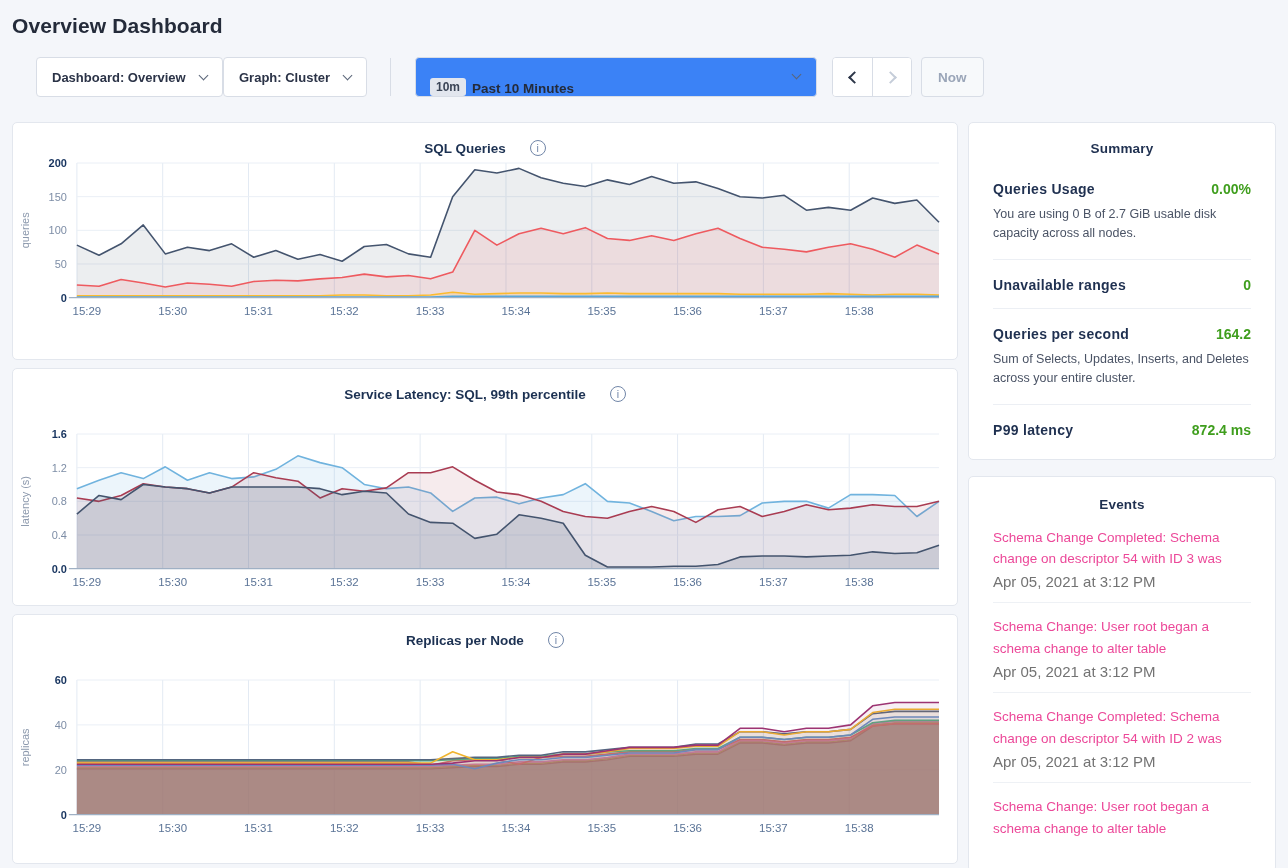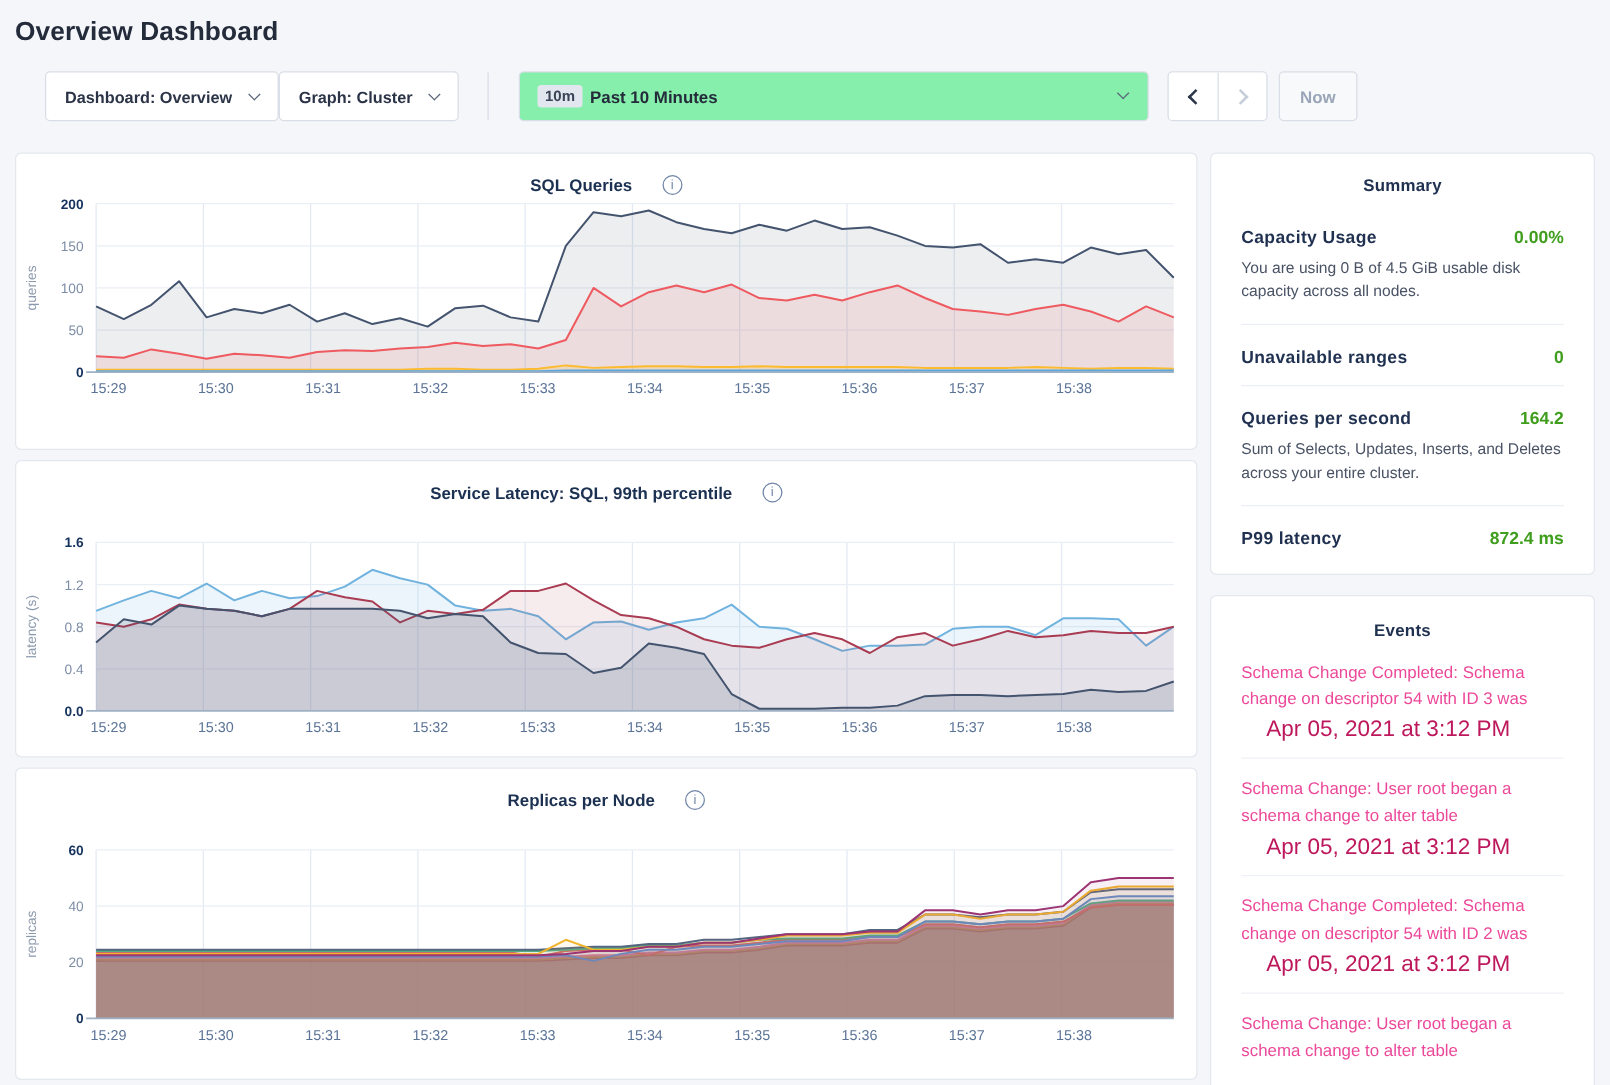--- a/index.html
+++ b/index.html
@@ -26,23 +26,23 @@
     font-family:inherit; font-size:13px; font-weight:700; color:#2b3347; cursor:pointer;
   }
   .chev {
     width:7px; height:7px; border-right:1.6px solid #5a6578; border-bottom:1.6px solid #5a6578;
     transform:rotate(45deg); display:inline-block; margin:-4px 0 0 11px;
   }
   .dd-graph { width:144px; justify-content:space-between; }
   .dd-dash  { width:187px; margin-left:24px; justify-content:space-between; }
   .vdiv { width:1px; height:38px; background:#d8dde6; margin-left:23px; }
   .time-dd {
-    position:relative; height:40px; width:504px; margin-left:24px;
-    background:#86efac; border:1px solid #d8dde6; border-radius:4px;
-    display:inline-flex; align-items:center; padding:0 14px; cursor:pointer;
+    position:relative; height:40px; width:402px; margin-left:24px;
+    background:#3b82f6; border:1px solid #d8dde6; border-radius:4px;
+    display:inline-flex; align-items:flex-end; padding:0 14px; cursor:pointer;
     font-family:inherit;
   }
   .time-badge {
     background:#e2e6ee; color:#3a4456; font-size:12px; font-weight:700;
     border-radius:3px; padding:3px 6px; line-height:1;
   }
   .time-label { font-size:13.5px; font-weight:700; color:#242b3a; margin-left:6px; }
   .time-dd .chev { position:absolute; right:16px; top:17px; }
   .nav-group {
     display:inline-flex; margin-left:15px; border:1px solid #d8dde6; border-radius:4px;
@@ -100,21 +100,21 @@
   .sum-link { font-size:14px; font-weight:700; color:#0b5dea; margin-left:12px; cursor:pointer; text-decoration:none; }
   .sum-value { margin-left:auto; font-size:14px; font-weight:700; color:#3f9e1d; }
   .sum-desc { font-size:12.5px; color:#4a5365; line-height:1.55; margin-top:8px; }
   .summary-panel .sum-row:first-of-type { margin-top:8px; }
 
   .events-panel { padding:20px 24px; min-height:362px; }
   .event-item { padding:13px 0 12px 0; }
   .event-item + .event-item { border-top:1px solid #eef1f5; }
   .events-panel .event-item:first-of-type { margin-top:2px; }
   .event-text { font-size:13.5px; color:#ec4899; line-height:1.62; }
-  .event-time { font-size:18px; color:#be185d; margin-top:3px;margin-left:20px; }
+  .event-time { font-size:15px; color:#737373; margin-top:3px; }
 </style>
 </head>
 <body>
 
 <div class="page">
 
   <h1 class="page-title">Overview Dashboard</h1>
 
   <div class="toolbar">
     <button class="btn dd-dash">
@@ -305,24 +305,24 @@
     </div>
 
     <aside class="sidebar">
 
       <section class="panel summary-panel">
         <h3 class="side-title">Summary</h3>
 
 
         <div class="sum-row">
           <div class="sum-line">
-            <span class="sum-label">Capacity Usage</span>
+            <span class="sum-label">Queries Usage</span>
             <span class="sum-value">0.00%</span>
           </div>
-          <div class="sum-desc">You are using 0 B of 4.5 GiB usable disk capacity across all nodes.</div>
+          <div class="sum-desc">You are using 0 B of 2.7 GiB usable disk capacity across all nodes.</div>
         </div>
 
         <div class="sum-row">
           <div class="sum-line">
             <span class="sum-label">Unavailable ranges</span>
             <span class="sum-value">0</span>
           </div>
         </div>
 
         <div class="sum-row">

